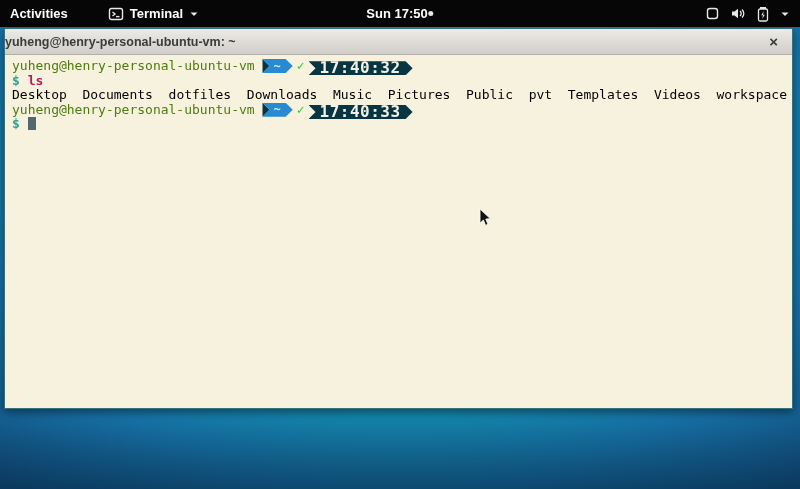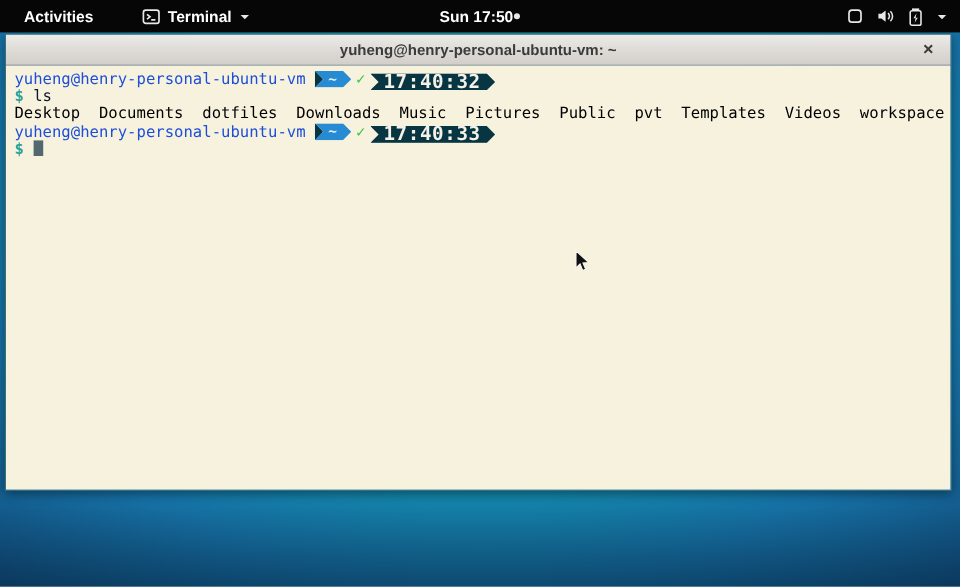--- a/index.html
+++ b/index.html
@@ -9,57 +9,57 @@
   .screen { position:relative; width:800px; height:489px; overflow:hidden;
     background:
       linear-gradient(180deg, rgba(0,0,0,0) 86%, rgba(3,25,48,.45) 100%),
       radial-gradient(ellipse 75% 95% at 50% 32%, #10a89e 0%, #128fab 45%, #1670a4 72%, #124f7e 100%);
   }
 
   
   .top-bar { position:absolute; top:0; left:0; width:800px; height:27px;
     background:#060606; color:#fff; display:flex; align-items:center; z-index:30; }
   .tb-left { display:flex; align-items:center; gap:0; }
-  .activities { font-size:13px; font-weight:bold; color:#fff; padding:0 12px 0 20px; }
+  .activities { font-size:13px; font-weight:bold; color:#fff; padding:0 12px 0 10px; }
   .app-menu { display:flex; align-items:center; gap:6px; margin-left:28px;text-align:right; }
   .app-menu .app-label { font-size:13px; font-weight:bold; color:#fff; }
   .term-glyph { width:16px; height:16px; display:inline-block; }
   .tb-clock { position:absolute; left:50%; top:0; transform:translateX(-50%);
     height:27px; display:flex; align-items:center; gap:1px; font-size:13px; font-weight:bold; }
   .clock-dot { width:5px; height:5px; background:#e8e8e8; border-radius:50%; display:inline-block; }
   .tb-right { position:absolute; right:10px; top:0; height:27px; display:flex; align-items:center; gap:10px; }
   .tb-icon { display:inline-flex; align-items:center; }
 
   
   .window { position:absolute; left:4px; top:28px; width:789px; height:381px;
     border:1px solid #37707f; box-shadow:0 3px 9px rgba(0,0,0,.45);
     display:flex; flex-direction:column; z-index:10; }
   .title-bar { height:26px; flex:0 0 26px; position:relative;
     background:linear-gradient(180deg,#ecebe8 0%, #dcd9d4 60%, #d2cfca 100%);
-    border-bottom:1px solid #b3b0ab; display:flex; align-items:center; justify-content:center; }
+    border-bottom:1px solid #b3b0ab; display:flex; align-items:center; }
   .title-bar .title { font-size:12.5px; font-weight:bold; color:#3b3b3b; }
   .close-btn { position:absolute; right:14px; top:50%; transform:translateY(-50%);
     font-size:15px; font-weight:bold; color:#3b3b3b; line-height:14px; cursor:default; }
 
   .term { flex:1; background:#f7f2de; padding:4px 0 0 7px;
     font-family:"DejaVu Sans Mono","Liberation Mono",monospace; font-size:13px; overflow:hidden; }
   .tline { height:14.6px; line-height:14.6px; white-space:pre; }
 
-  .user-host { color:#1d4ed8; }
+  .user-host { color:#4d7c0f; }
   .pl-wrap { display:inline-flex; align-items:center; height:14px; vertical-align:-3px; }
   .pl-tri { width:7px; height:14px; background:#073642;
     clip-path:polygon(0 0, 100% 50%, 0 100%); }
   .pl-seg { display:inline-flex; align-items:center; height:14px; padding:0 12px 0 11px;
     clip-path:polygon(0 0, calc(100% - 7px) 0, 100% 50%, calc(100% - 7px) 100%, 0 100%, 7px 50%); }
   .pl-seg.path { background:#268bd2; color:#d9effb; font-weight:bold; margin-left:-7px; font-size:12px; }
   .pl-seg.time { background:#073642; color:#f4f1e8; font-weight:bold; font-size:16px; letter-spacing:.5px; }
   .check { color:#3cc63c; font-weight:bold; padding:0 4px; }
 
   .dollar { color:#2aa198; font-weight:bold; }
-  .cmd { color:#0f172a; font-weight:normal; }
+  .cmd { color:#be185d; font-weight:bold; }
   .dir { color:#000000; font-weight:400; }
   .cursor-block { display:inline-block; width:8px; height:13px; background:#53676f; vertical-align:-2px; }
 
   
   .mouse { position:absolute; left:479px; top:208px; z-index:40; }
 </style>
 </head>
 <body>
 
 <div class="screen">

